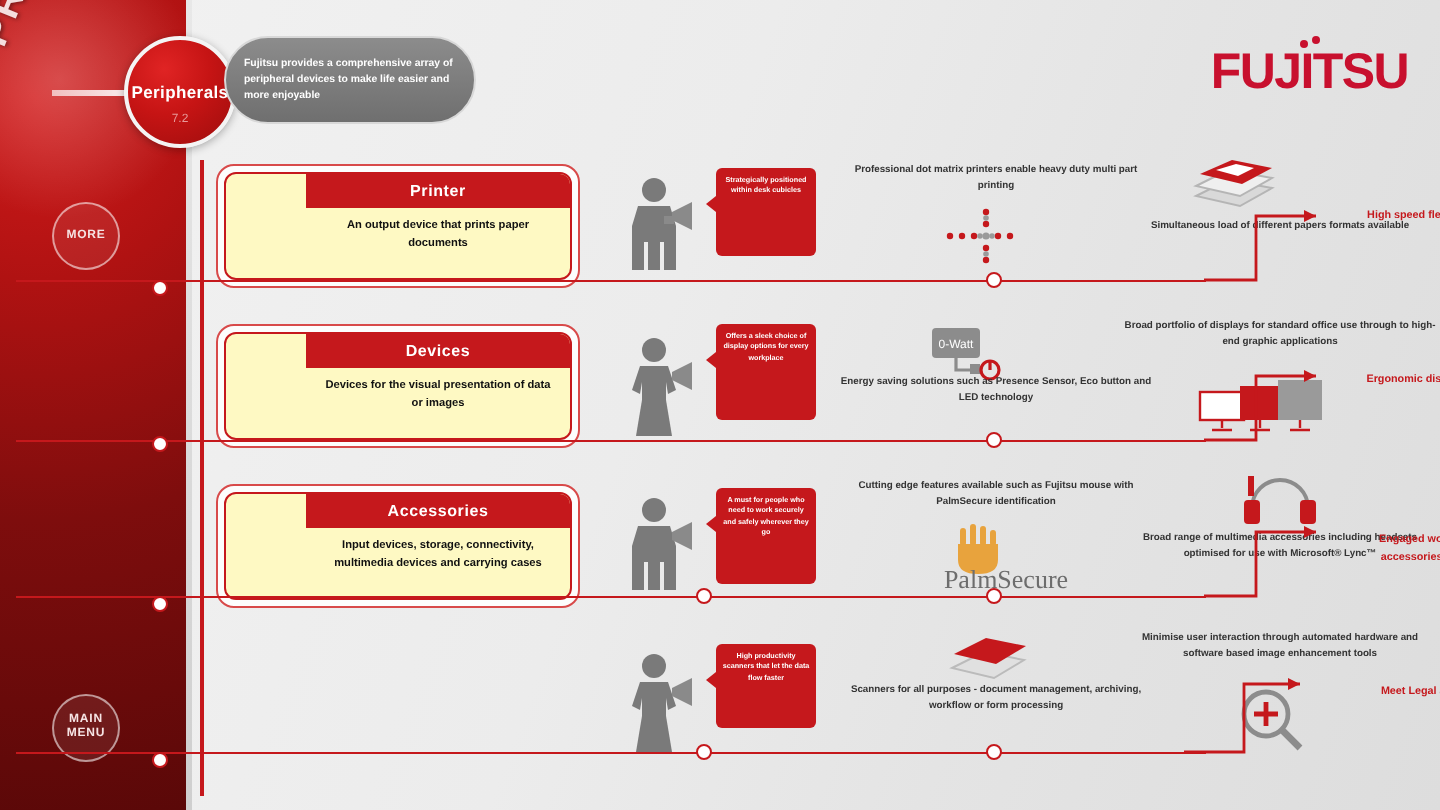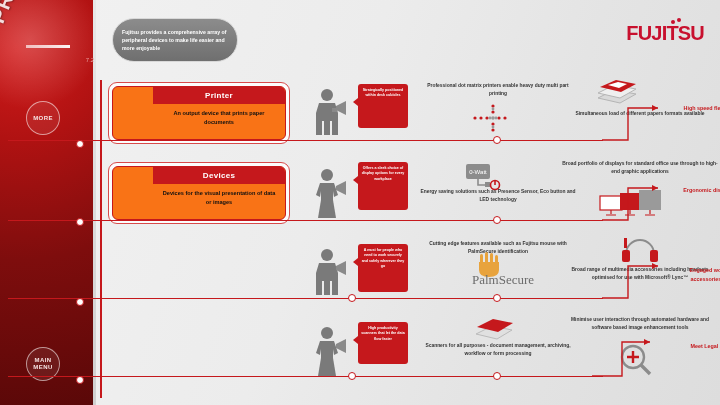--- a/index.html
+++ b/index.html
@@ -77,21 +77,21 @@
     border:1.5px solid #d8d8d8;
     display:flex; align-items:center;
     padding:4px 9px;
   }
   .intro-bubble p{
     color:#ffffff; font-size:5.2px; line-height:1.55; font-weight:bold;
   }
 
   .fujitsu-logo{
     position:absolute; right:16px; top:22px;
-    color:#c8102e; font-size:20px; font-weight:bold; letter-spacing:-.8px;
+    color:#c8102e; font-size:25px; font-weight:bold; letter-spacing:-.8px;
     font-family:"Liberation Sans", sans-serif;
   }
   .fujitsu-logo .dots{
     position:absolute; left:45px; top:-4px; width:16px; height:7px;
   }
   .fujitsu-logo .dots i{
     position:absolute; width:4px; height:4px; border-radius:50%; background:#c8102e;
   }
   .fujitsu-logo .dots i:nth-child(1){ left:0; top:2px; }
   .fujitsu-logo .dots i:nth-child(2){ left:6px; top:0; }
@@ -105,21 +105,21 @@
 
   .card-outer{
     position:absolute; left:8px; top:2px; width:182px; height:62px;
     border:1.4px solid #d84a4a; border-radius:9px;
     background:#fdfdfd;
     padding:3px;
   }
   .card{
     width:100%; height:100%;
     border:1.2px solid #c5181c; border-radius:6px;
-    background:#f97316; overflow:hidden;padding-left:40px;
+    background:#fef9c3; overflow:hidden;padding-left:40px;
   }
   .card-head{
     background:#c5181c; color:#fff; font-size:8px; font-weight:bold;
     text-align:center; padding:4px 0 4px; letter-spacing:.3px;
   }
   .card-body{
     padding:5px 8px; text-align:center; color:#111; font-size:5.6px;
     font-weight:bold; line-height:1.6;
   }
 
@@ -180,20 +180,23 @@
 <div id="stage">
 
   <div class="left-panel">
     <div class="panel-glow"></div>
     <div class="products-title">PRODUCTS</div>
   </div>
   <div class="circle-btn" id="btn-more">MORE</div>
   <div class="circle-btn" id="btn-mainmenu">MAIN MENU</div>
 
   <div class="node-connector"></div>
+  <div class="peripherals-node">
+    <span>Peripherals</span>
+  </div>
   <div class="node-sub">7.2</div>
 
   <div class="intro-bubble">
     <p>Fujitsu provides a comprehensive array of peripheral devices to make life easier and more enjoyable</p>
   </div>
 
   <div class="fujitsu-logo">
     <span>FUJITSU</span>
     <span class="dots">
         <i></i>
@@ -313,33 +316,39 @@
     <div class="timeline" style="left:-92px; top:60px; width:595px;"></div>
     <div class="node-dot" style="left:393px; top:56px;"></div>
     <svg class="arrow-path" style="left:500px; top:20px;" width="70" height="44">
       <path d="M2 40 H28 V8 H58" fill="none" stroke="#c5181c" stroke-width="1.4"></path>
       <path d="M58 8 l-6 -3 v6 z" fill="#c5181c"></path>
     </svg>
   </div>
 
   <div class="row" id="row-accessories">
 
+    <div class="card-outer">
+      <div class="card">
+        <div class="card-head">Accessories</div>
+        <div class="card-body">Input devices, storage, connectivity, multimedia devices and carrying cases</div>
+      </div>
+    </div>
 
     <div class="person">
       <svg viewBox="0 0 40 58">
         <circle cx="15" cy="9" r="6" fill="#7a7a7a"></circle>
         <path d="M7 17 h16 l3 10 v22 h-6 v-14 h-2 v14 h-6 v-14 h-2 v14 h-6 v-22 z" fill="#7a7a7a"></path>
         <path d="M24 20 l10 -5 v14 l-10 -5 z" fill="#8a8a8a"></path>
       </svg>
     </div>
 
     <div class="speech" id="speech-accessories">A must for people who need to work securely and safely wherever they go</div>
 
     <div class="feature mid1" style="top:0px;">Cutting edge features available such as Fujitsu mouse with PalmSecure identification</div>
-    <div class="icon-box" style="left:338px; top:12px; width:130px;">
+    <div class="icon-box" style="left:338px; top:22px; width:130px;">
       <svg width="130" height="34" viewBox="0 0 130 34">
         <g fill="#e8a33d">
           <rect x="42" y="2" width="3" height="9" rx="1.5"></rect>
           <rect x="47" y="0" width="3" height="11" rx="1.5"></rect>
           <rect x="52" y="1" width="3" height="10" rx="1.5"></rect>
           <rect x="57" y="3" width="3" height="8" rx="1.5"></rect>
           <path d="M41 10 h20 v8 q0 7 -10 7 q-10 0 -10 -7 z"></path>
         </g>
         <text x="65" y="32" font-size="13" fill="#6d6d6d" text-anchor="middle" font-family="serif">PalmSecure</text>
       </svg>

